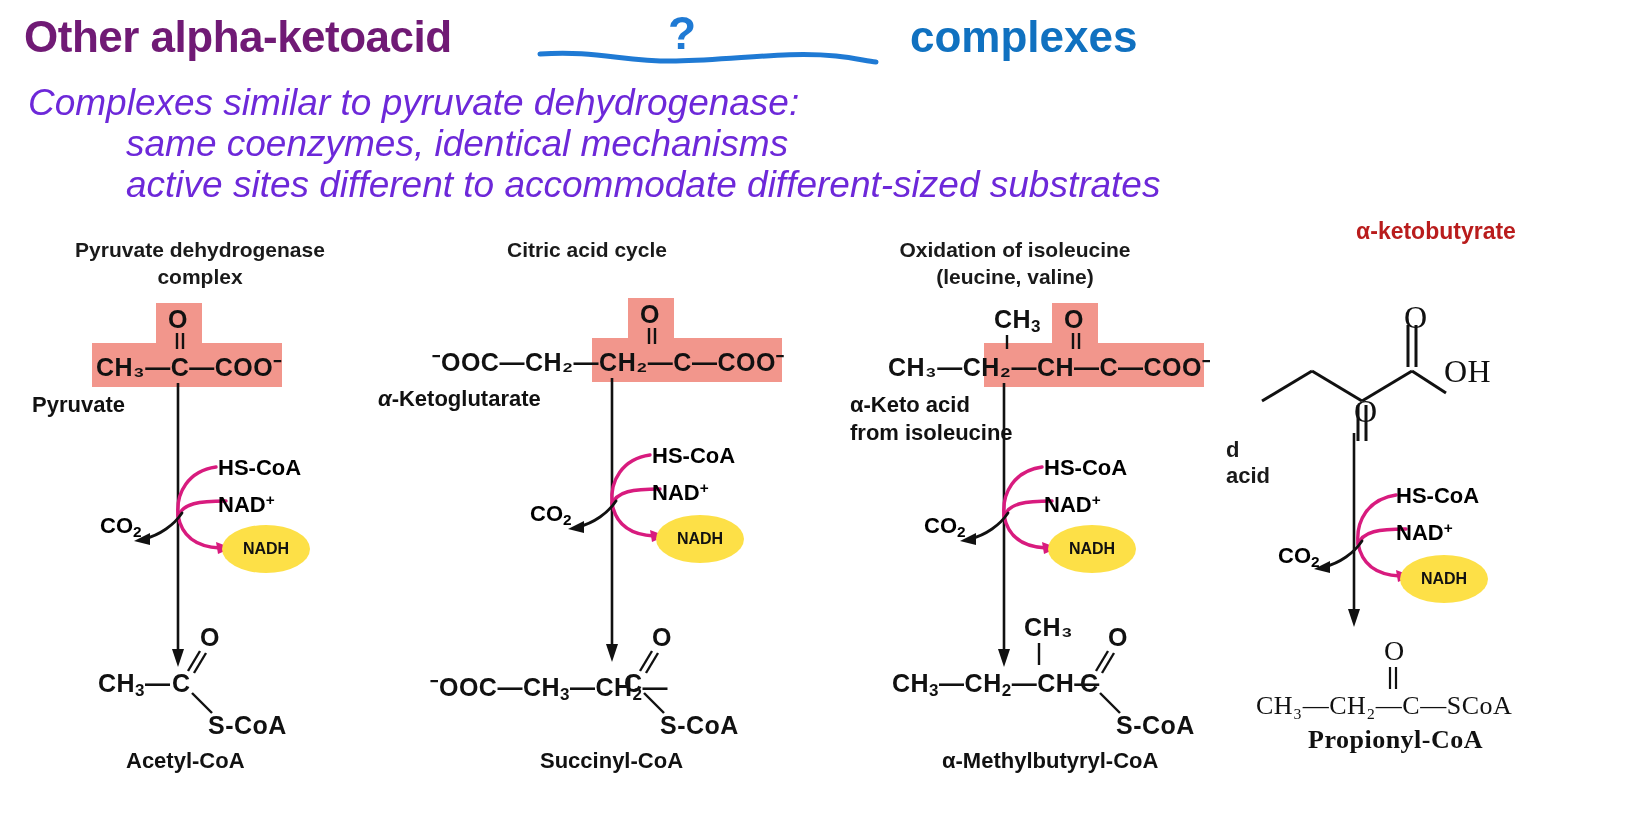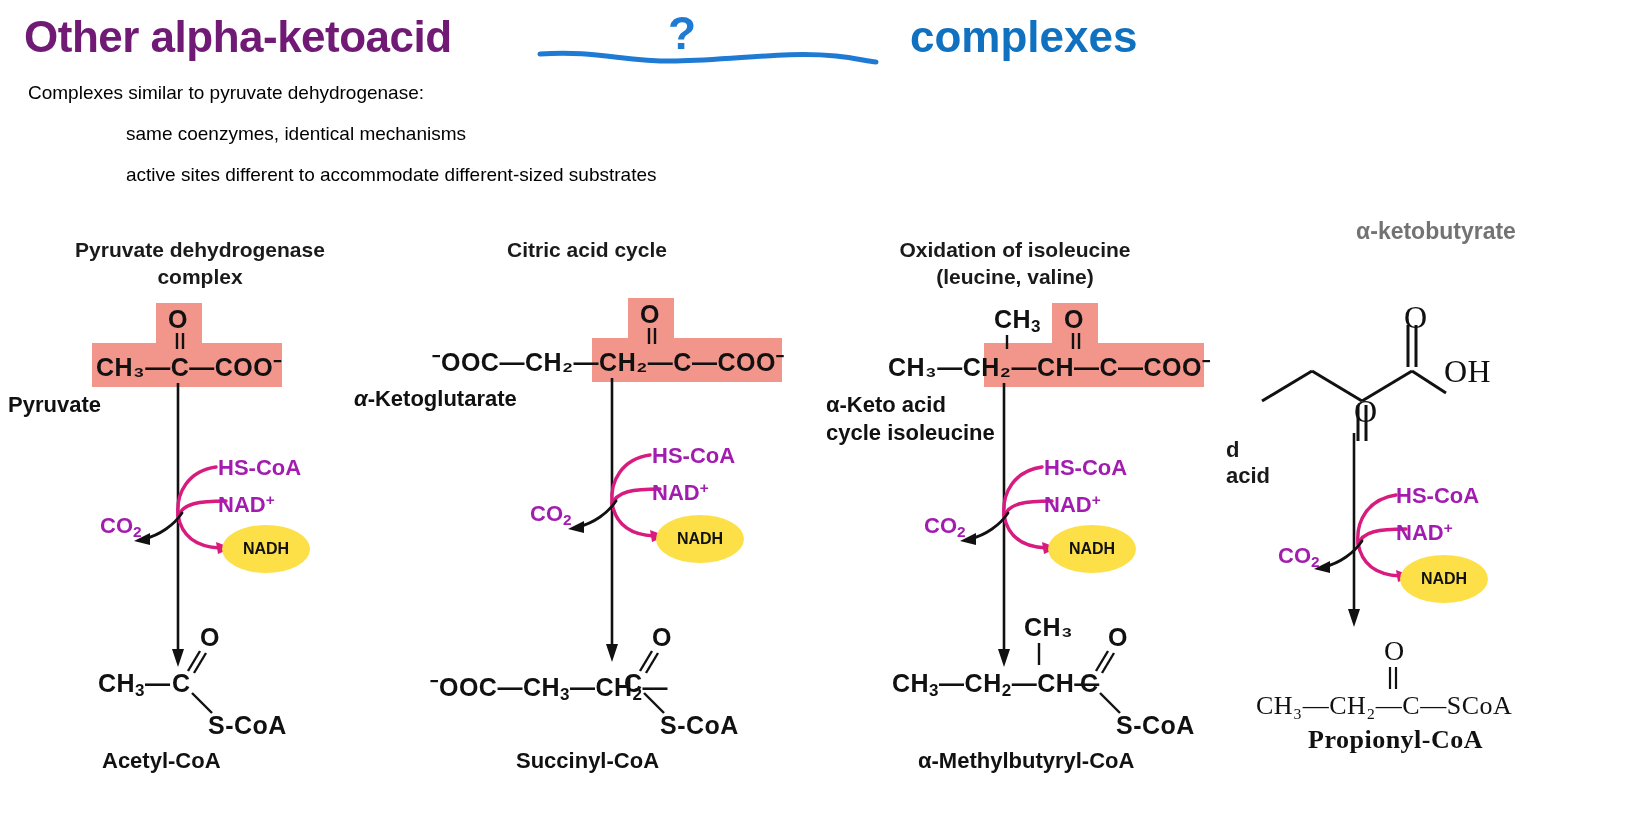--- a/index.html
+++ b/index.html
@@ -22,57 +22,57 @@
     position:absolute;left:910px;top:12px;
     font-size:44px;font-weight:bold;color:#1071c0;white-space:nowrap;
   }
   .qmark{
     position:absolute;left:668px;top:6px;
     font-size:46px;font-weight:bold;color:#1f7ad4;
   }
   .squiggle{position:absolute;left:536px;top:42px;}
 
   .body-line{
-    position:absolute;color:#000000;font-size:19px;white-space:nowrap;
+    position:absolute;color:#6d28d9;font-size:37px;white-space:nowrap;font-style:italic;
   }
   .bl1{left:28px;top:82px;}
   .bl2{left:126px;top:123px;}
   .bl3{left:126px;top:164px;}
 
   
   .panel{position:absolute;top:225px;height:585px;}
   .p1{left:0px;width:400px;}
   .p2{left:372px;width:430px;}
   .p3{left:800px;width:430px;}
   .p4{left:1232px;width:408px;}
 
   .ptitle{
     position:absolute;text-align:center;width:100%;
     font-size:21px;font-weight:bold;color:#1a1a1a;line-height:1.28;
     top:12px;
   }
-  .ptitle.red{color:#737373;font-size:23px;top:-8px;}
+  .ptitle.red{color:#b91c1c;font-size:23px;top:-8px;}
 
   
   .chem{
     position:absolute;font-weight:bold;color:#111;
     font-size:25px;white-space:nowrap;letter-spacing:0.5px;
   }
   .chem sub{font-size:0.68em;font-weight:bold;vertical-align:-0.25em;}
   .chem.serif{font-family:"Liberation Serif", serif;font-weight:normal;font-size:26px;}
   .chem.serif.bold{font-weight:bold;}
 
   .namelabel{
     position:absolute;font-weight:bold;color:#111;font-size:22px;
-    white-space:nowrap;line-height:1.25;
+    white-space:nowrap;line-height:1.25;margin-left:24px;
   }
   .namelabel .it{font-style:italic;}
 
   .cofactor{
-    position:absolute;font-weight:bold;color:#a21caf;font-size:22px;white-space:nowrap;
+    position:absolute;font-weight:bold;color:#000000;font-size:22px;white-space:nowrap;
   }
   .cofactor sup{font-size:0.7em;vertical-align:0.45em;}
   .cofactor sub{font-size:0.7em;vertical-align:-0.25em;}
 
   
   .hl{position:absolute;background:#f2968c;}
 
   .nadh-pill{
     position:absolute;background:#fde047;border-radius:50%;
     display:flex;align-items:center;justify-content:center;
@@ -221,21 +221,21 @@
       <line x1="3" y1="0" x2="3" y2="14" stroke="#111" stroke-width="2.4"></line>
     </svg>
     <svg style="left:270px;top:108px;" width="14" height="16">
       <line x1="3" y1="0" x2="3" y2="16" stroke="#111" stroke-width="2.4"></line>
       <line x1="9" y1="0" x2="9" y2="16" stroke="#111" stroke-width="2.4"></line>
     </svg>
     <div class="chem" style="left:88px;top:124px;">CH₃—CH₂—CH—C—COO⁻</div>
 
     <div class="namelabel" style="left:26px;top:166px;">
       <div>α-Keto acid</div>
-      <div>cycle isoleucine</div>
+      <div>from isoleucine</div>
     </div>
 
     <svg style="left:196px;top:158px;" width="24" height="290">
       <line x1="8" y1="0" x2="8" y2="268" stroke="#111" stroke-width="2.6"></line>
       <path d="M8,284 L2,266 L14,266 Z" fill="#111"></path>
     </svg>
 
     <svg style="left:174px;top:230px;" width="120" height="110">
       <path d="M68,12 C40,16 28,38 30,60" fill="none" stroke="#d81b7e" stroke-width="3.4" stroke-linecap="round"></path>
       <path d="M78,46 C52,46 34,48 30,62" fill="none" stroke="#d81b7e" stroke-width="3.4" stroke-linecap="round"></path>

